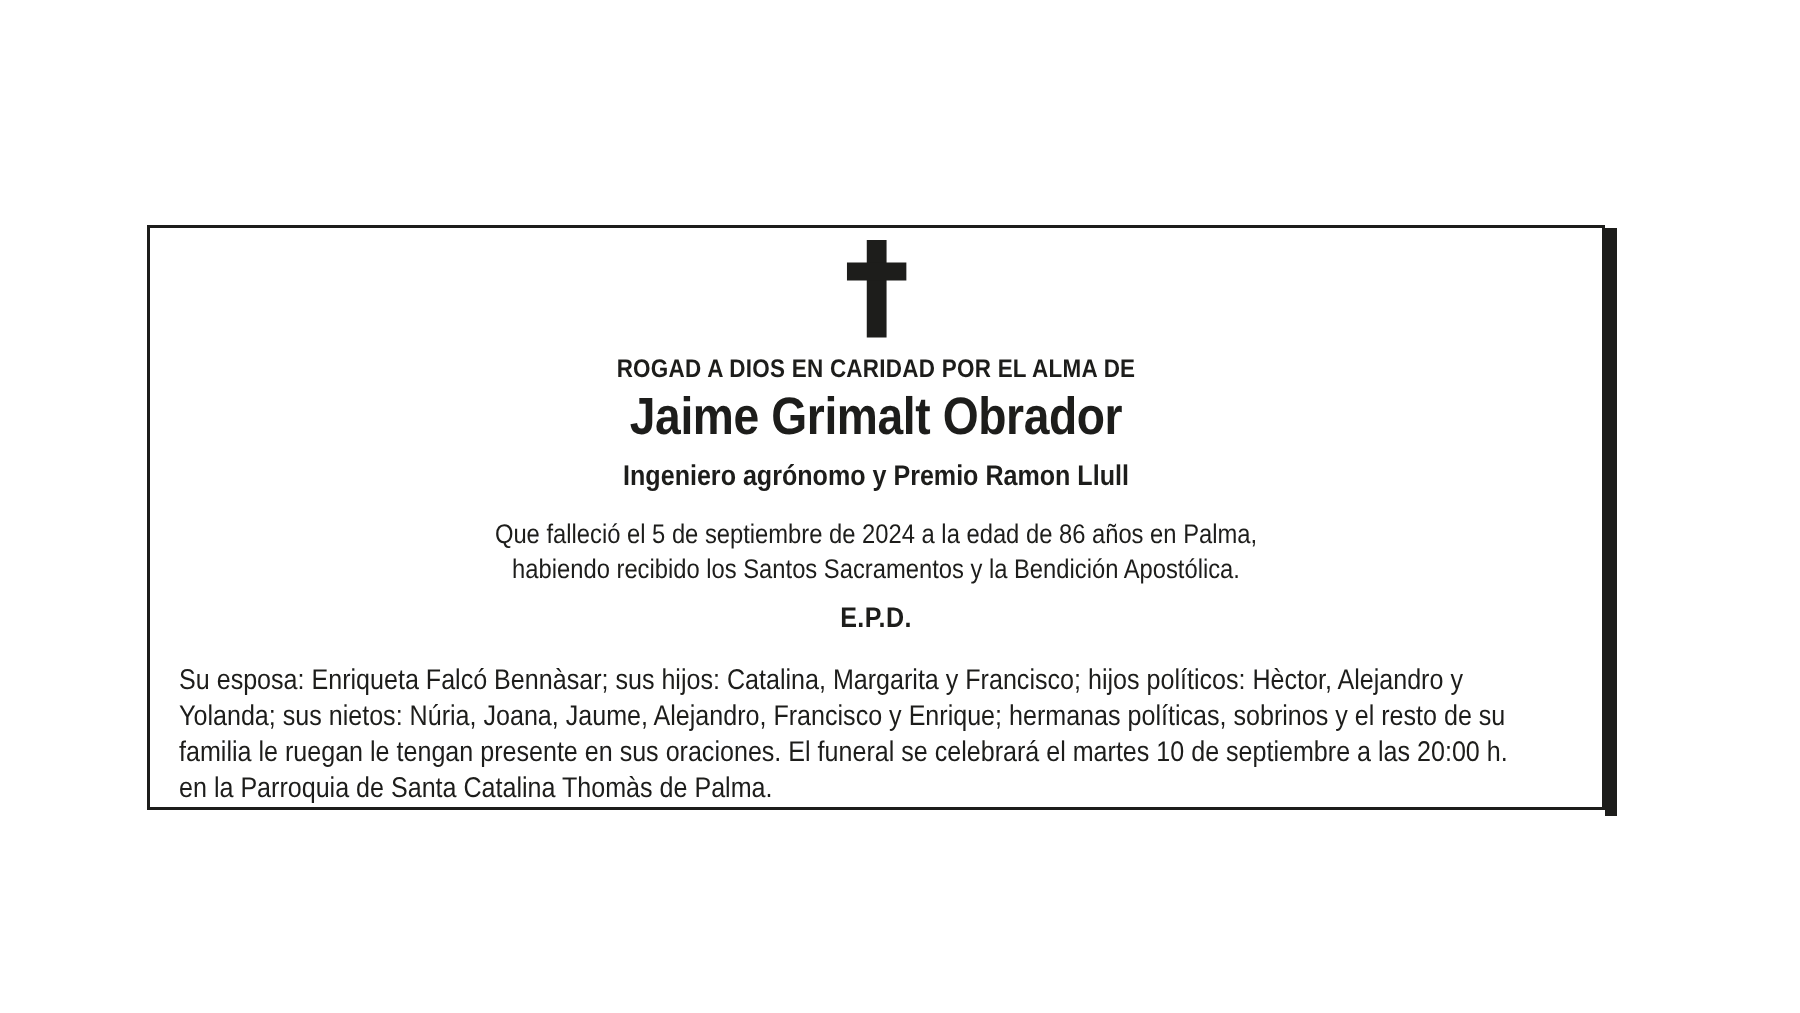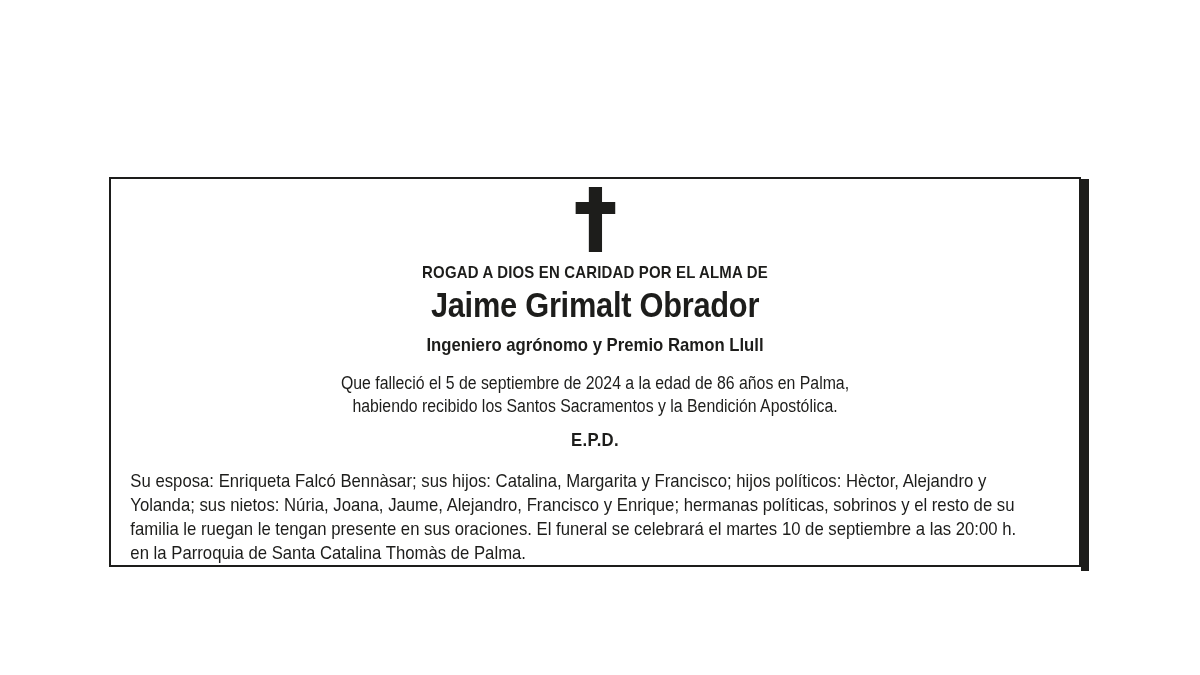--- a/index.html
+++ b/index.html
@@ -8,25 +8,24 @@
   }
   html,body{margin:0;padding:0;}
   body{
     width:1200px;height:675px;position:relative;overflow:hidden;
     background:var(--bg);
     font-family:"Liberation Sans", sans-serif;
     color:var(--ink);
     -webkit-font-smoothing:antialiased;
   }
   .esquela{
-    position:absolute;left:109px;top:150px;
+    position:absolute;left:98px;top:150px;
     width:968px;height:386px;
     border:2px solid var(--ink);
     background:var(--bg);
-    margin-top:27px;
   }
   .shadow-right{
     position:absolute;top:0;right:-10px;
     width:8px;height:calc(100% + 6px);
     background:var(--ink);
   }
   
   .content{
     position:absolute;left:0;top:0;
     width:1100px;

